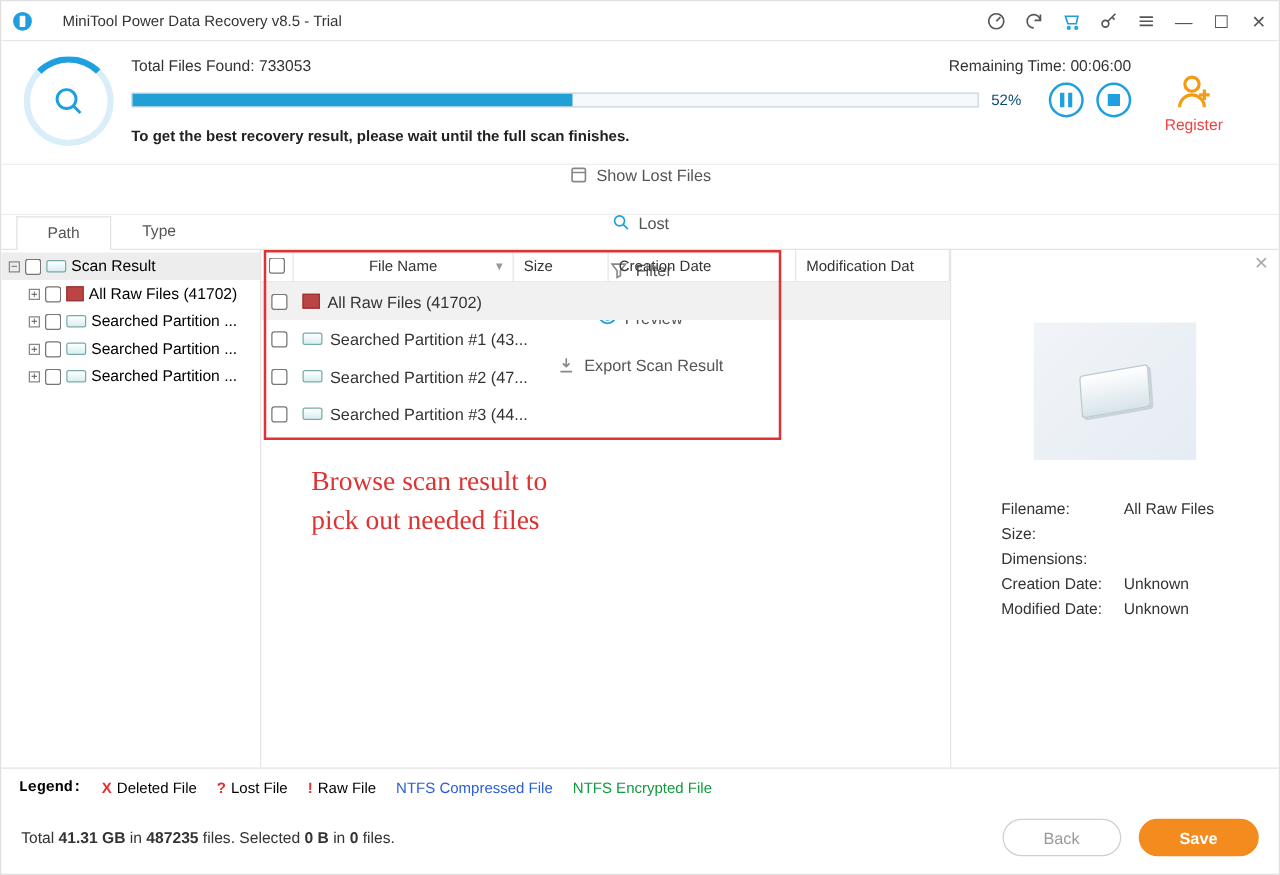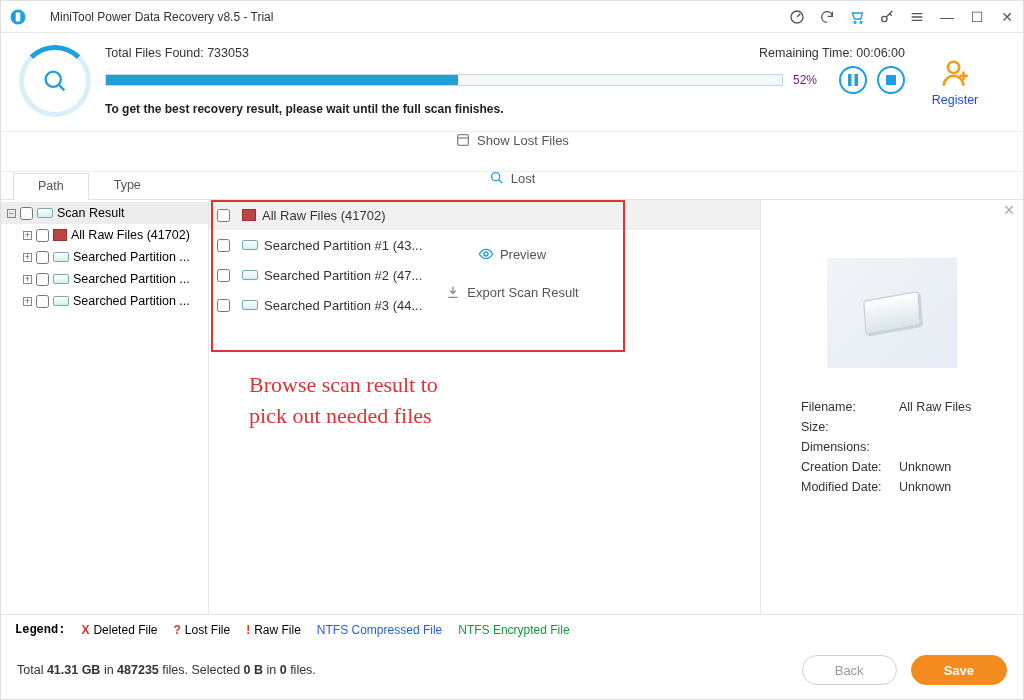--- a/index.html
+++ b/index.html
@@ -13,24 +13,24 @@
 .scan-panel { display: flex; align-items: center; padding: 12px 18px 14px; border-bottom: 1px solid #eee; }
 .search-ring { width: 72px; height: 72px; border-radius: 50%; display: flex; align-items: center; justify-content: center; margin-right: 14px; position: relative; }
 .search-ring::before { content:""; position:absolute; inset:0; border:5px solid #d9eef9; border-top-color:#1f9fe0; border-radius:50%; }
 .search-ring svg { width: 28px; height: 28px; }
 .scan-info { flex: 1; }
 .scan-top { display:flex; font-size: 12.5px; color:#333; margin-bottom: 6px; }
 .scan-top .sp { flex:1; }
 .progress-row { display:flex; align-items:center; gap:10px; }
 .progress { flex:1; height:12px; border:1px solid #c8d6e0; background:#f6f9fb; position:relative; }
 .progress-fill { height:100%; background:#22a0d6; width:52%; }
-.pct { font-size:12px; color:#701a75; width:36px; }
+.pct { font-size:12px; color:#0c4a6e; width:36px; }
 .ctrl-btn { width:28px; height:28px; border:2px solid #1f9fe0; border-radius:50%; display:flex; align-items:center; justify-content:center; cursor:pointer; }
 .scan-note { font-size:12px; color:#222; margin-top:8px; font-weight:bold; }
-.register-box { width:100px; text-align:center; color:#1d4ed8; font-size:12.5px; }
+.register-box { width:100px; text-align:center; color:#ef4444; font-size:12.5px; }
 .register-box svg { width:34px; height:34px; }
 .toolbar { height:40px; border-bottom:1px solid #eee; display:flex; align-items:center; padding:0 16px; gap:22px;flex-direction:column; }
 .tbtn { display:flex; align-items:center; gap:6px; font-size:13px; color:#555; cursor:pointer; }
 .tbtn svg { width:16px; height:16px; }
 .toolbar .spacer { flex:1; }
 .tabs-row { display:flex; padding-left:12px; border-bottom:1px solid #e2e2e2; height:28px; }
 .tab { padding:5px 24px; font-size:12.5px; color:#555; cursor:pointer; border:1px solid transparent; border-bottom:none; }
 .tab.active { background:#fff; border-color:#e2e2e2; position:relative; top:1px; }
 .content { flex:1; display:flex; min-height:0; }
 .tree-pane { width:208px; border-right:1px solid #e6e6e6; font-size:12.5px; padding-top:2px; overflow:hidden; }
@@ -225,20 +225,32 @@
       </div>
     <div class="tree-row">
         <span class="tree-exp">+</span>
         <input type="checkbox" style="">
         <span class="drive-icon"></span>
         <span>Searched Partition ...</span>
       </div>
   </div>
 
   <div class="list-pane">
+    <div class="list-head">
+      <div class="col col-chk">
+          <input type="checkbox" style="">
+        </div>
+      <div class="col col-name">
+          <span>File Name</span>
+          <span class="sort">▼</span>
+        </div>
+      <div class="col col-size">Size</div>
+      <div class="col col-cd">Creation Date</div>
+      <div class="col col-md">Modification Dat</div>
+    </div>
     <div class="list-body">
       <div class="list-row">
           <input type="checkbox" style="">
           <span class="raw-icon" style="margin:0 6px"></span>
           <span>All Raw Files (41702)</span>
         </div>
       <div class="list-row">
           <input type="checkbox" style="">
           <span class="drive-icon" style="margin:0 6px"></span>
           <span>Searched Partition #1 (43...</span>

